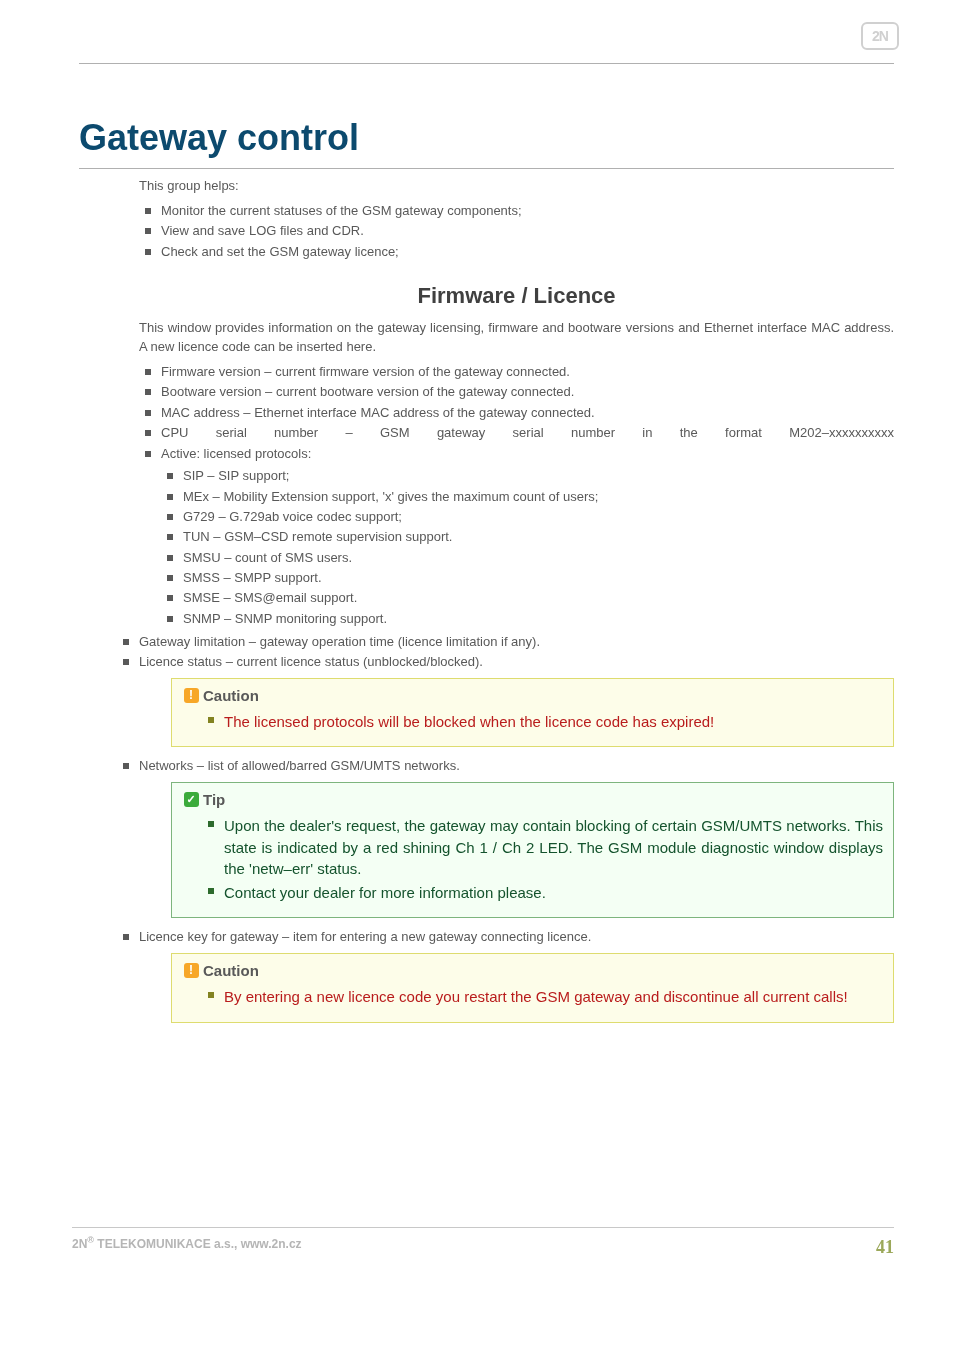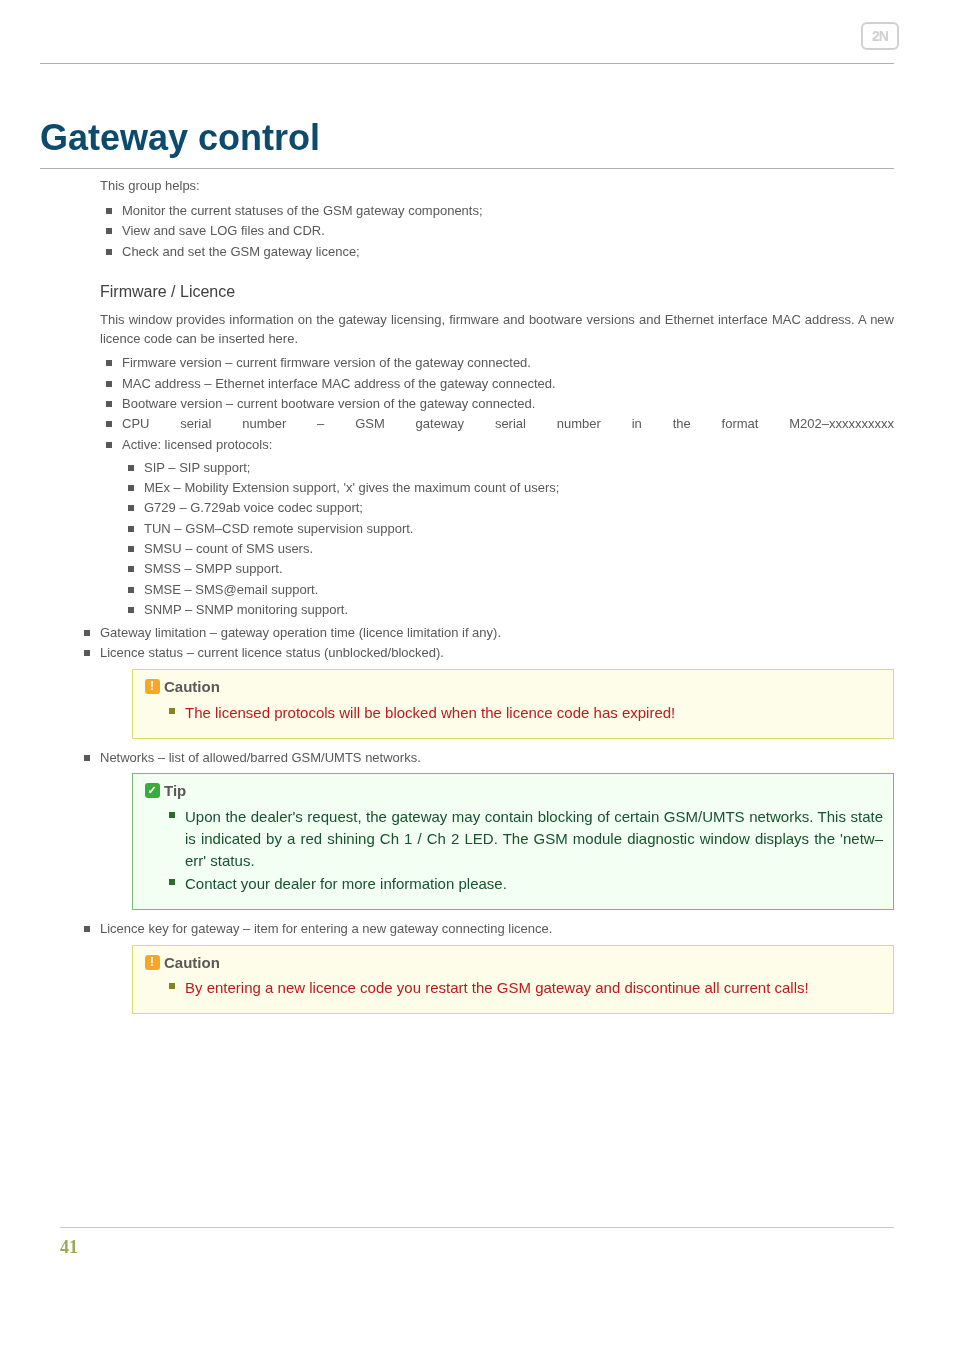--- a/index.html
+++ b/index.html
@@ -6,23 +6,24 @@
   html, body { margin: 0; padding: 0; }
   body {
     font-family: Verdana, Geneva, sans-serif;
     background: #fff;
     color: #595959;
     width: 954px;
     font-size: 13px;
     line-height: 1.45;
   }
   .page {
-    padding: 35px 60px 40px 40px;
+    padding: 35px 60px 40px 67px;
     position: relative;
     min-height: 1290px;
+    margin-left: 12px;
   }
   .logo {
     position: absolute;
     top: 22px;
     right: 55px;
     width: 38px;
     height: 28px;
     border: 2px solid #d0d0d0;
     border-radius: 6px;
     display: flex;
@@ -46,24 +47,25 @@
     margin: 48px 0 4px 0;
   }
   .h1-rule {
     border: none;
     border-top: 1px solid #b0b0b0;
     margin: 0 0 8px 0;
   }
   .indent1 { margin-left: 60px; }
   h2.sub {
     font-family: Arial, Helvetica, sans-serif;
-    font-size: 16px;
-    font-weight: normal;
+    font-size: 22px;
+    font-weight: bold;
     color: #404040;
     margin: 18px 0 8px 0;
+    text-align: center;
   }
   p { margin: 6px 0; color: #595959; text-align: justify; }
   ul.sq {
     list-style: none;
     padding-left: 22px;
     margin: 4px 0;
   }
   ul.sq > li {
     position: relative;
     margin: 1.5px 0;
@@ -165,22 +167,22 @@
       <li>Monitor the current statuses of the GSM gateway components;</li>
       <li>View and save LOG files and CDR.</li>
       <li>Check and set the GSM gateway licence;</li>
     </ul>
 
     <h2 class="sub">Firmware / Licence</h2>
     <p>This window provides information on the gateway licensing, firmware and bootware versions and Ethernet interface MAC address. A new licence code can be inserted here.</p>
 
     <ul class="sq">
       <li>Firmware version – current firmware version of the gateway connected.</li>
+      <li>Bootware version – current bootware version of the gateway connected.</li>
       <li>MAC address – Ethernet interface MAC address of the gateway connected.</li>
-      <li>Bootware version – current bootware version of the gateway connected.</li>
       <li style="text-align-last:justify;">CPU serial number – GSM gateway serial number in the format M202–xxxxxxxxxx</li>
       <li>
         <span>Active: licensed protocols:</span>
         <ul class="sq">
           <li>SIP – SIP support;</li>
           <li>MEx – Mobility Extension support, 'x' gives the maximum count of users;</li>
           <li>G729 – G.729ab voice codec support;</li>
           <li>TUN – GSM–CSD remote supervision support.</li>
           <li>SMSU – count of SMS users.</li>
           <li>SMSS – SMPP support.</li>
@@ -225,15 +227,18 @@
       <div class="ct-head">
         <span class="ct-icon warn"></span><span>Caution</span>
       </div>
       <ul class="sq olive">
         <li class="ct-body">By entering a new licence code you restart the GSM gateway and discontinue all current calls!</li>
       </ul>
     </div>
   </div>
 
   <div class="footer">
+    <div>
+      <span>2N</span><span class="sup">®</span><span> TELEKOMUNIKACE a.s., www.2n.cz</span>
+    </div>
     <div class="pg">41</div>
   </div>
 </div>
 
 </body></html>

